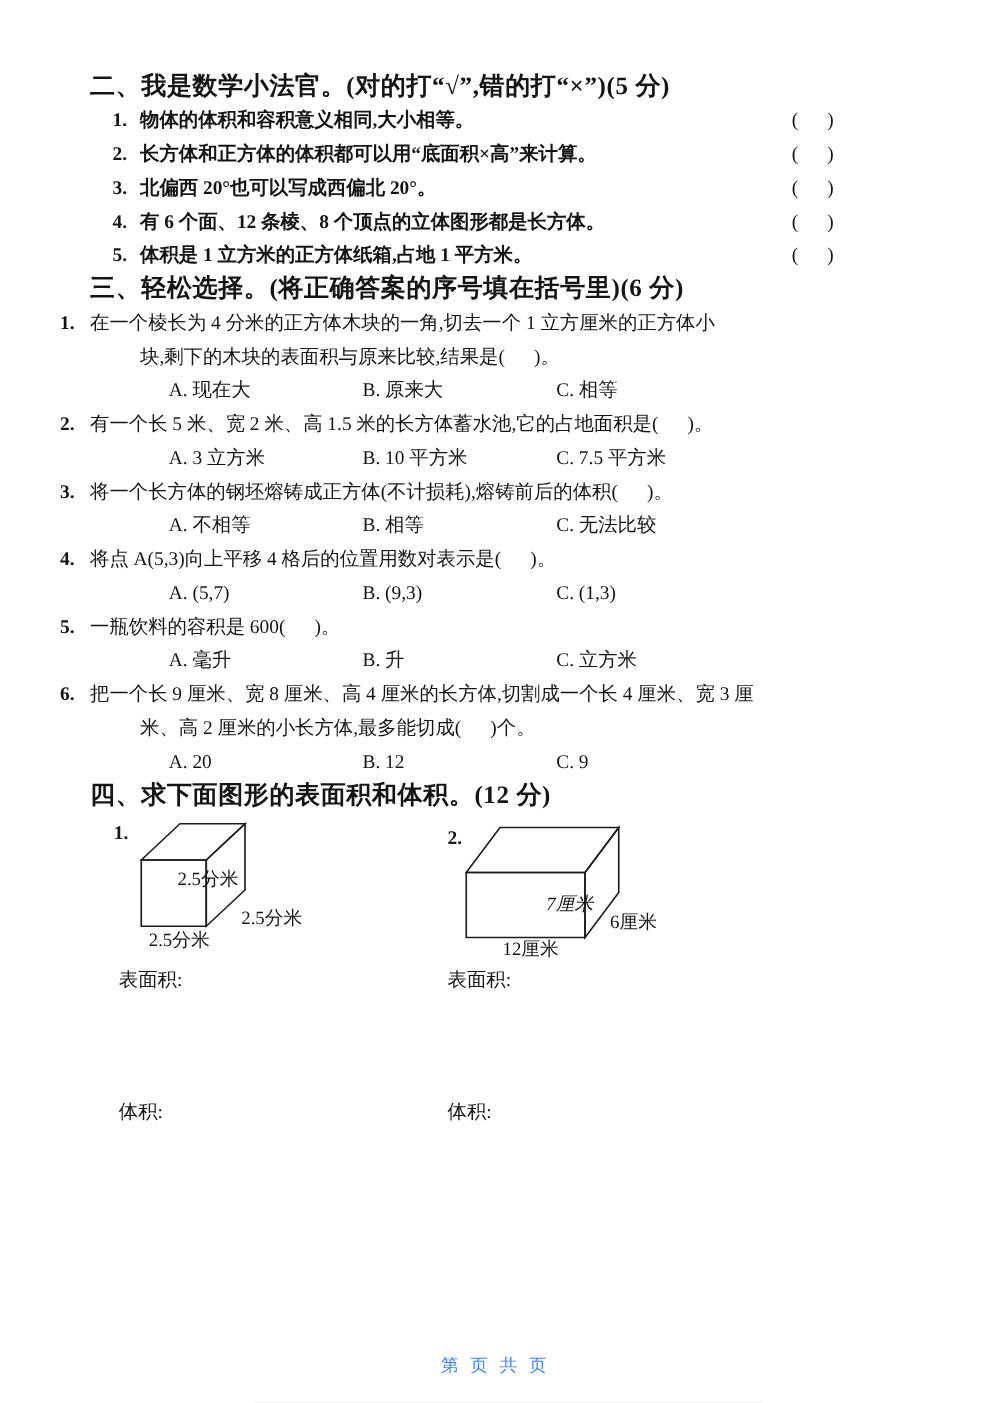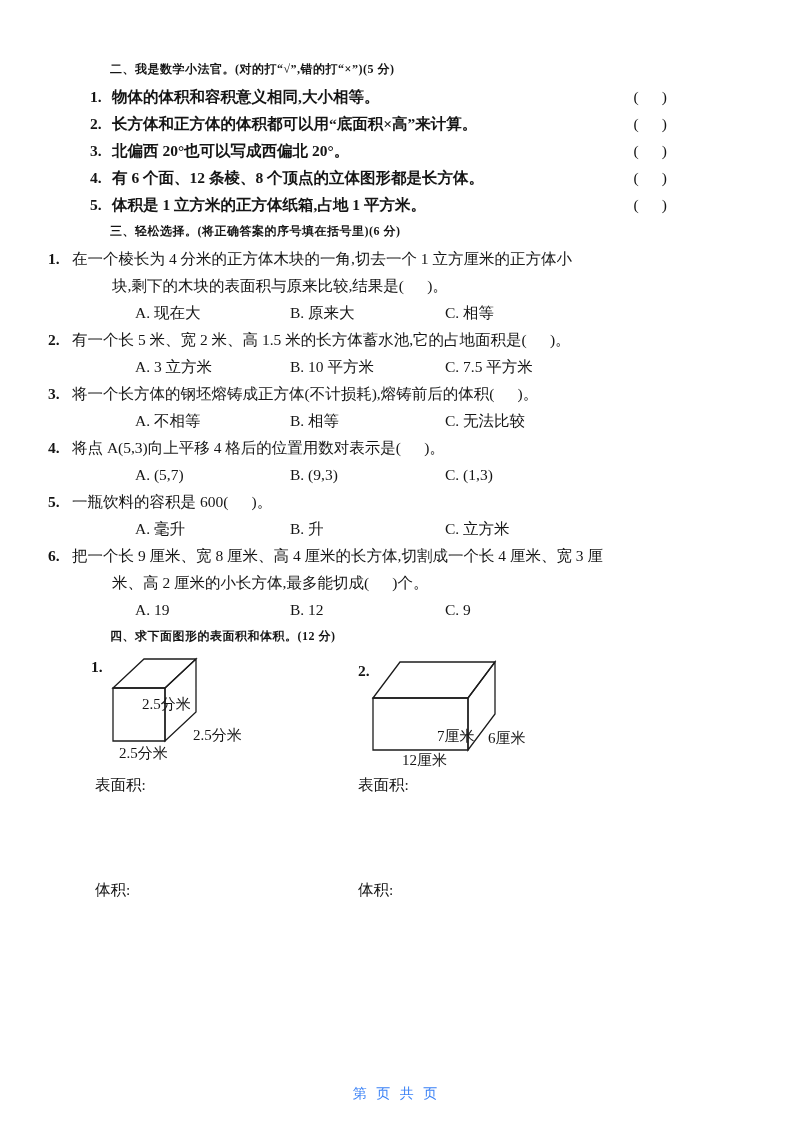--- a/index.html
+++ b/index.html
@@ -9,23 +9,23 @@
     margin:0 auto;
     background:#ffffff;
     color:#151515;
     font-family:"Liberation Serif","DejaVu Serif",serif;
     font-size:15.5px;
     line-height:27px;
     overflow:hidden;
   }
   .content{padding-top:56px;}
   .sec-title{
-    padding-left:110px;
+    padding-left:72px;
     font-weight:bold;
-    font-size:12px;
+    font-size:20px;
     letter-spacing:0.5px;
   }
   .tf-row{
     display:flex;
     padding-left:90px;
     width:667px;
     box-sizing:border-box;
   }
   .tf-num{font-weight:bold;display:inline-block;width:22px;flex:0 0 22px;}
   .tf-text{flex:1;font-weight:bold;}
@@ -162,21 +162,21 @@
         <span class="opt-c">C. 立方米</span>
       </div>
     </div>
 
     <div>
       <div class="q-first">
         <span class="q-num">6.</span><span class="pre">把一个长 9 厘米、宽 8 厘米、高 4 厘米的长方体,切割成一个长 4 厘米、宽 3 厘</span>
       </div>
       <div class="q-cont pre">米、高 2 厘米的小长方体,最多能切成(      )个。</div>
       <div class="opts">
-        <span class="opt-a">A. 19</span>
+        <span class="opt-a">A. 20</span>
         <span class="opt-b">B. 12</span>
         <span class="opt-c">C. 9</span>
       </div>
     </div>
 
     <div class="sec-title">四、求下面图形的表面积和体积。(12 分)</div>
 
     <div class="figures-area">
 
       <span class="fig-num" style="left:91px;top:9px;">1.</span>
@@ -188,21 +188,21 @@
       <span class="dim-label" style="left:142px;top:46px;">2.5分米</span>
       <span class="dim-label" style="left:193px;top:77px;">2.5分米</span>
       <span class="dim-label" style="left:119px;top:95px;">2.5分米</span>
 
       <span class="fig-num" style="left:358px;top:13px;">2.</span>
       <svg class="fig-svg" style="left:370px;top:5px;" width="135" height="100" viewBox="0 0 135 100">
         <polygon class="edge" points="3,43 98,43 98,95 3,95"></polygon>
         <polygon class="edge" points="3,43 30,7 125,7 98,43"></polygon>
         <polygon class="edge" points="98,43 125,7 125,59 98,95"></polygon>
       </svg>
-      <span class="dim-label" style="left:437px;top:78px;">7厘米</span>
+      <span class="dim-label" style="left:437px;top:66px;font-style:italic;">7厘米</span>
       <span class="dim-label" style="left:488px;top:80px;">6厘米</span>
       <span class="dim-label" style="left:402px;top:102px;">12厘米</span>
 
       <span class="answer-label" style="left:95px;top:126px;">表面积:</span>
       <span class="answer-label" style="left:358px;top:126px;">表面积:</span>
       <span class="answer-label" style="left:95px;top:231px;">体积:</span>
       <span class="answer-label" style="left:358px;top:231px;">体积:</span>
     </div>
 
   </div>

